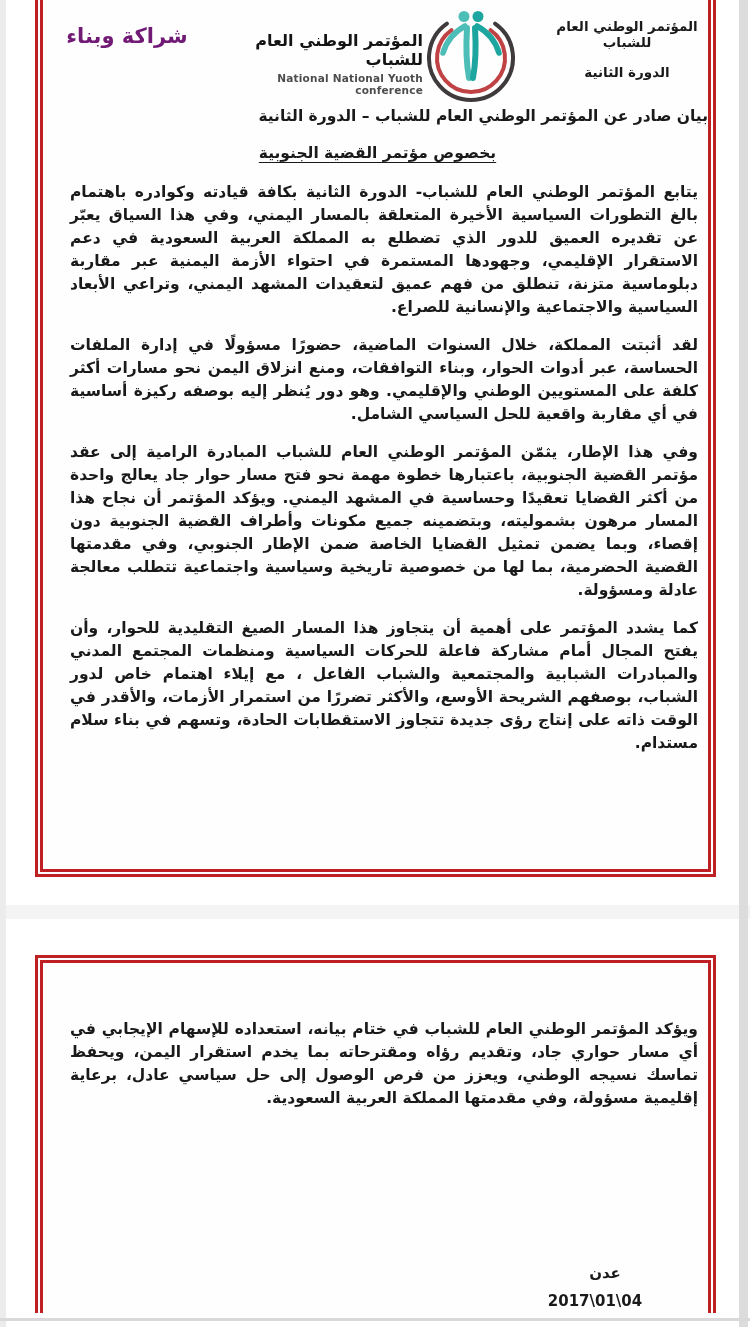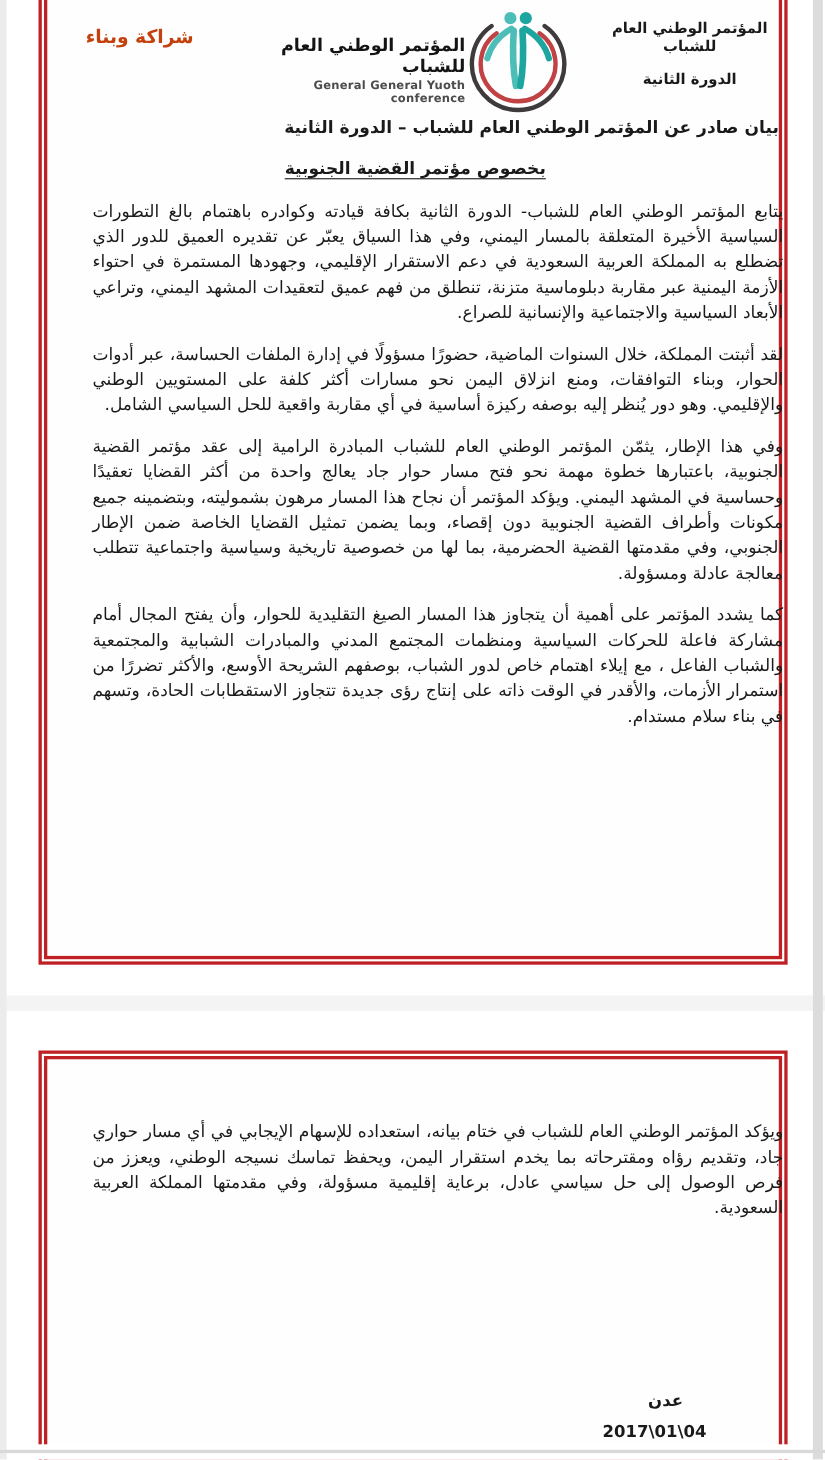--- a/index.html
+++ b/index.html
@@ -16,21 +16,21 @@
 
   
   .edge-left  { position:absolute; left:0; top:0; width:6px; height:1327px; background:#ececec; z-index:5; }
   .edge-right { position:absolute; left:739px; top:0; width:9px; height:1327px; background:#dcdcdc; z-index:5; }
   .gap-band   { position:absolute; left:0; top:905px; width:750px; height:14px; background:#f4f4f4; z-index:2; }
   .bottom-cut { position:absolute; left:0; top:1313px; width:750px; height:14px; background:#ffffff; z-index:4; }
   .bottom-line{ position:absolute; left:0; top:1318px; width:750px; height:3px; background:#d9d9d9; z-index:6; }
 
   .stamp {
     position:absolute; left:62px; top:24px; width:130px;
-    color:#c2410c; font-size:17px; font-weight:bold; text-align:center;
+    color:#701a75; font-size:21px; font-weight:bold; text-align:center;
     direction:rtl; z-index:3;
   }
   .logo-wrap { position:absolute; left:424px; top:4px; width:98px; height:100px; z-index:3; }
   .logo-text {
     position:absolute; left:233px; top:31px; width:190px; text-align:right; z-index:3;
   }
   .logo-text .ar { font-size:16px; font-weight:bold; color:#141414; direction:rtl; }
   .logo-text .en { font-size:10.5px; font-weight:bold; color:#4c4c4c; margin-top:3px; letter-spacing:0.2px; }
 
   .org-right {
@@ -44,22 +44,22 @@
     position:absolute; left:43px; top:107px; width:665px; text-align:right;
     font-size:15.5px; font-weight:bold; direction:rtl; z-index:3;
   }
   .doc-subtitle {
     position:absolute; left:43px; top:144px; width:669px; text-align:center;
     font-size:15.5px; font-weight:bold; direction:rtl; z-index:3;
   }
   .doc-subtitle span { text-decoration:underline; text-underline-offset:4px; }
 
   .body-text {
-    position:absolute; left:84px; width:628px; direction:rtl;
-    text-align:justify; font-size:15.5px; font-weight:normal; line-height:23px; z-index:3;
+    position:absolute; left:70px; width:628px; direction:rtl;
+    text-align:justify; font-size:15.5px; font-weight:bold; line-height:23px; z-index:3;
   }
   #body1 { top:181px; }
   #body2 { top:1018px; }
   .body-text p { margin:0 0 15px 0; }
 
   .signature {
     position:absolute; left:70px; top:1148px; width:545px; direction:rtl;
     text-align:right; font-size:15px; font-weight:bold; line-height:25.5px; z-index:3;
   }
   .city {
@@ -98,21 +98,21 @@
       <path d="M 53,22 C 62,27 71,35 75,49" fill="none" stroke="#1ca69f" stroke-width="5.5" stroke-linecap="round"></path>
       <path d="M 43,24 C 42,40 42,58 45,74" fill="none" stroke="#4dbdb7" stroke-width="6" stroke-linecap="round"></path>
       <path d="M 51,24 C 52,40 52,58 49,74" fill="none" stroke="#1ca69f" stroke-width="6" stroke-linecap="round"></path>
       <circle cx="40" cy="12.5" r="5.5" fill="#4dbdb7"></circle>
       <circle cx="54" cy="12.5" r="5.5" fill="#1ca69f"></circle>
     </svg>
   </div>
 
   <div class="logo-text">
     <div class="ar">المؤتمر الوطني العام للشباب</div>
-    <div class="en">General General Yuoth conference</div>
+    <div class="en">National National Yuoth conference</div>
   </div>
 
   <div class="org-right">
     <div class="l1">المؤتمر الوطني العام للشباب</div>
     <div class="l2">الدورة الثانية</div>
   </div>
 
   <div class="doc-title">بيان صادر عن المؤتمر الوطني العام للشباب – الدورة الثانية</div>
   <div class="doc-subtitle">
     <span>بخصوص مؤتمر القضية الجنوبية</span>

